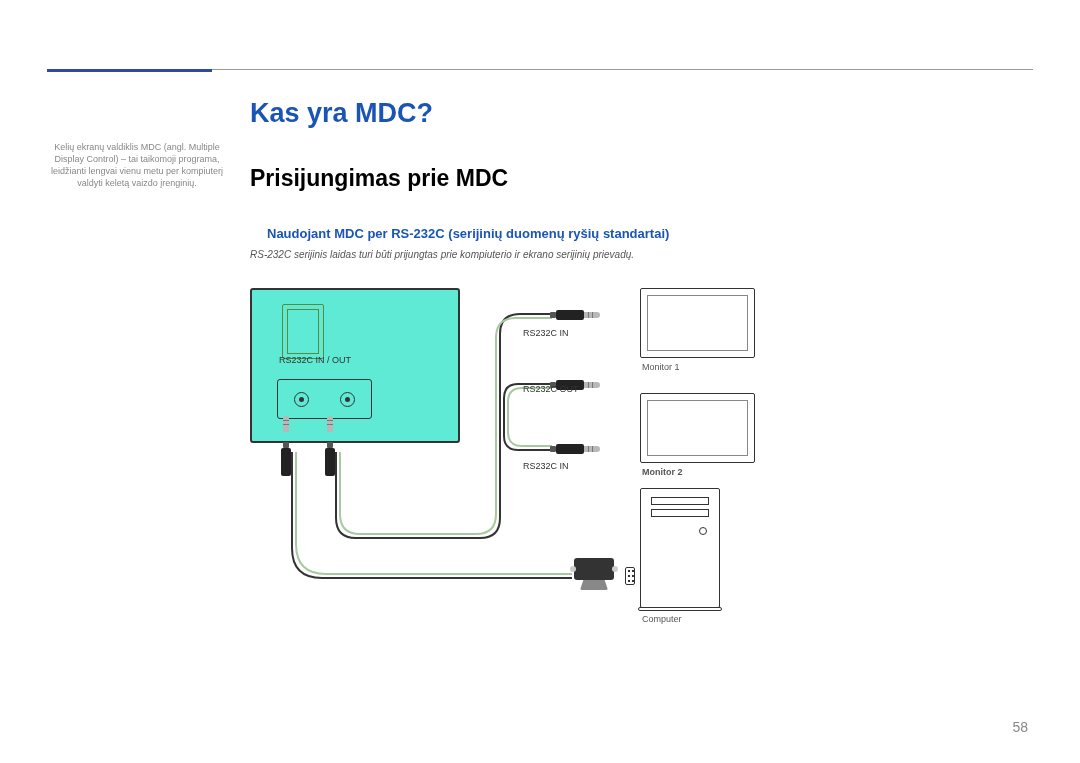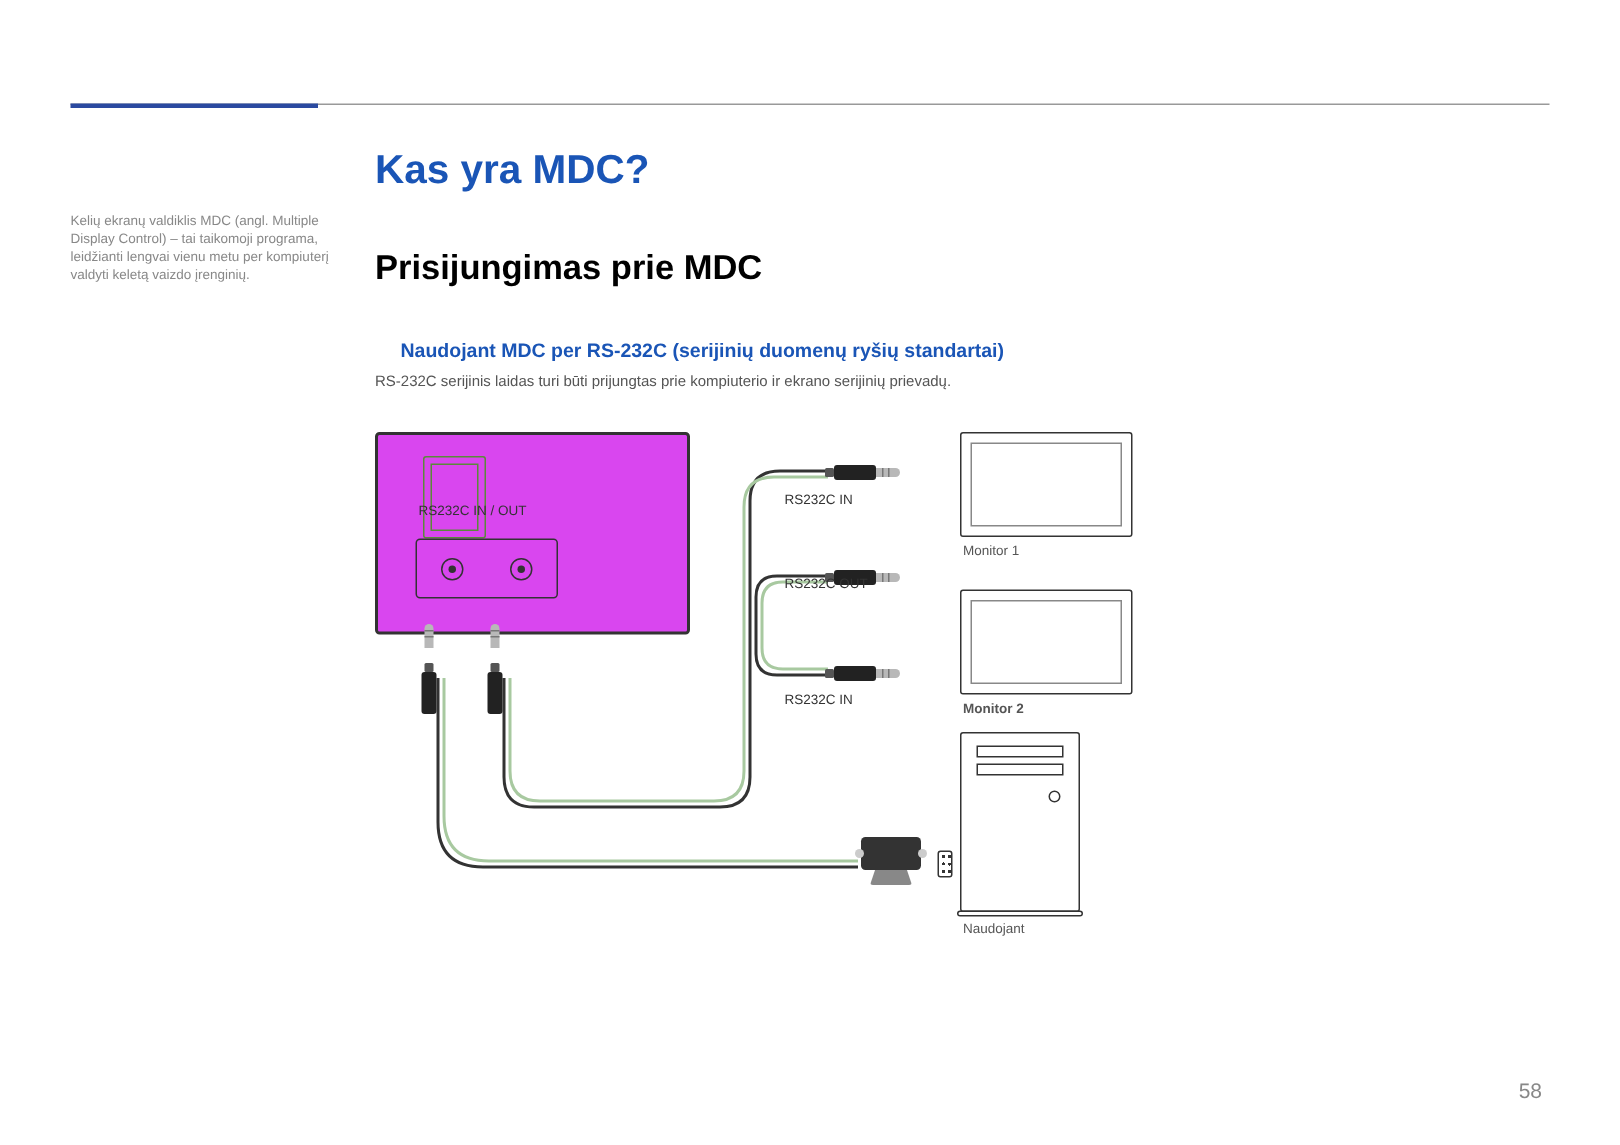--- a/index.html
+++ b/index.html
@@ -22,20 +22,21 @@
     width: 165px;
     border-top: 3px solid #2b4aa0;
   }
   .sidebar-note {
     position: absolute;
     left: 47px; top: 141px;
     width: 180px;
     font-size: 9px;
     line-height: 1.35;
     color: #888;
+    text-align: center;
   }
   .main {
     position: absolute;
     left: 250px; top: 98px; right: 60px;
   }
   .h1 {
     font-size: 27px;
     font-weight: 600;
     color: #1a55b6;
     margin-bottom: 36px;
@@ -50,33 +51,34 @@
     font-size: 13px;
     font-weight: 700;
     color: #1a55b6;
     margin-bottom: 8px;
     padding-left: 17px;
   }
   .body-text {
     font-size: 10px;
     color: #555;
     margin-bottom: 18px;
+    font-style: italic;
   }
   .diagram {
     position: relative;
     width: 740px;
     height: 390px;
   }
   .device-back {
     position: absolute;
     left: 0; top: 10px;
-    width: 210px; height: 135px;
+    width: 210px; height: 155px;
     border: 2px solid #333;
     border-radius: 3px;
-    background: #d946ef;
+    background: #5eead4;
   }
   .device-back .inner {
     position: absolute;
     left: 30px; top: 14px;
     width: 42px; height: 55px;
     border: 1.5px solid #5b8a3a;
     border-radius: 2px;
   }
   .device-back .inner2 {
     position: absolute;
@@ -299,18 +301,18 @@
         <div class="screw r"></div>
     </div>
     <div class="db9"></div>
 
     <div class="tower">
       <div class="drive"></div>
         <div class="drive2"></div>
         <div class="btn"></div>
         <div class="base"></div>
     </div>
-    <div class="mon-lbl" style="left:392px; top:336px;">Naudojant</div>
+    <div class="mon-lbl" style="left:392px; top:336px;">Computer</div>
 
   </div>
 </div>
 
 <div class="page-num">58</div>
 
 </body></html>

